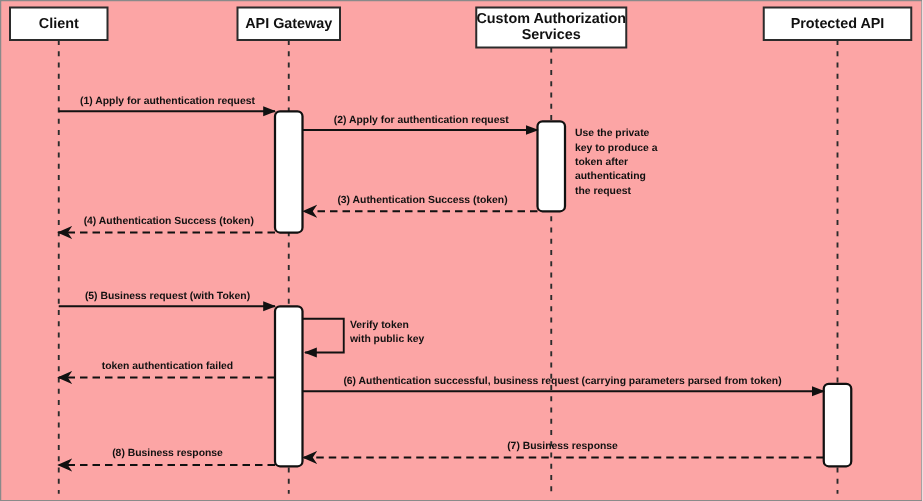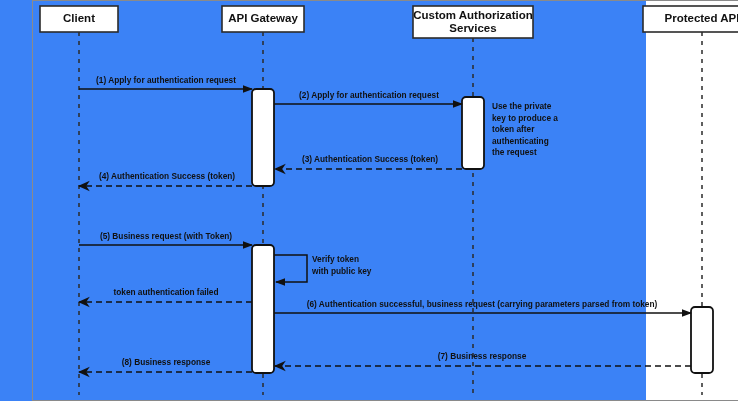--- a/index.html
+++ b/index.html
@@ -8,24 +8,23 @@
     background: #ffffff;
   }
   body {
     width: 738px;
     height: 401px;
     font-family: "Liberation Sans", sans-serif;
     overflow: hidden;
   }
   #diagram-root {
     position: relative;
-    width: 614px;
+    width: 737px;
     height: 401px;
-    background: #3b82f6;
-    padding-left: 32px;
+    background: #fca5a5;
   }
   svg#seq {
     display: block;
     width: 738px;
     height: 401px;
     shape-rendering: geometricPrecision;
   }
   .lifeline-box {
     fill: #ffffff;
     stroke: #2b2b2b;

